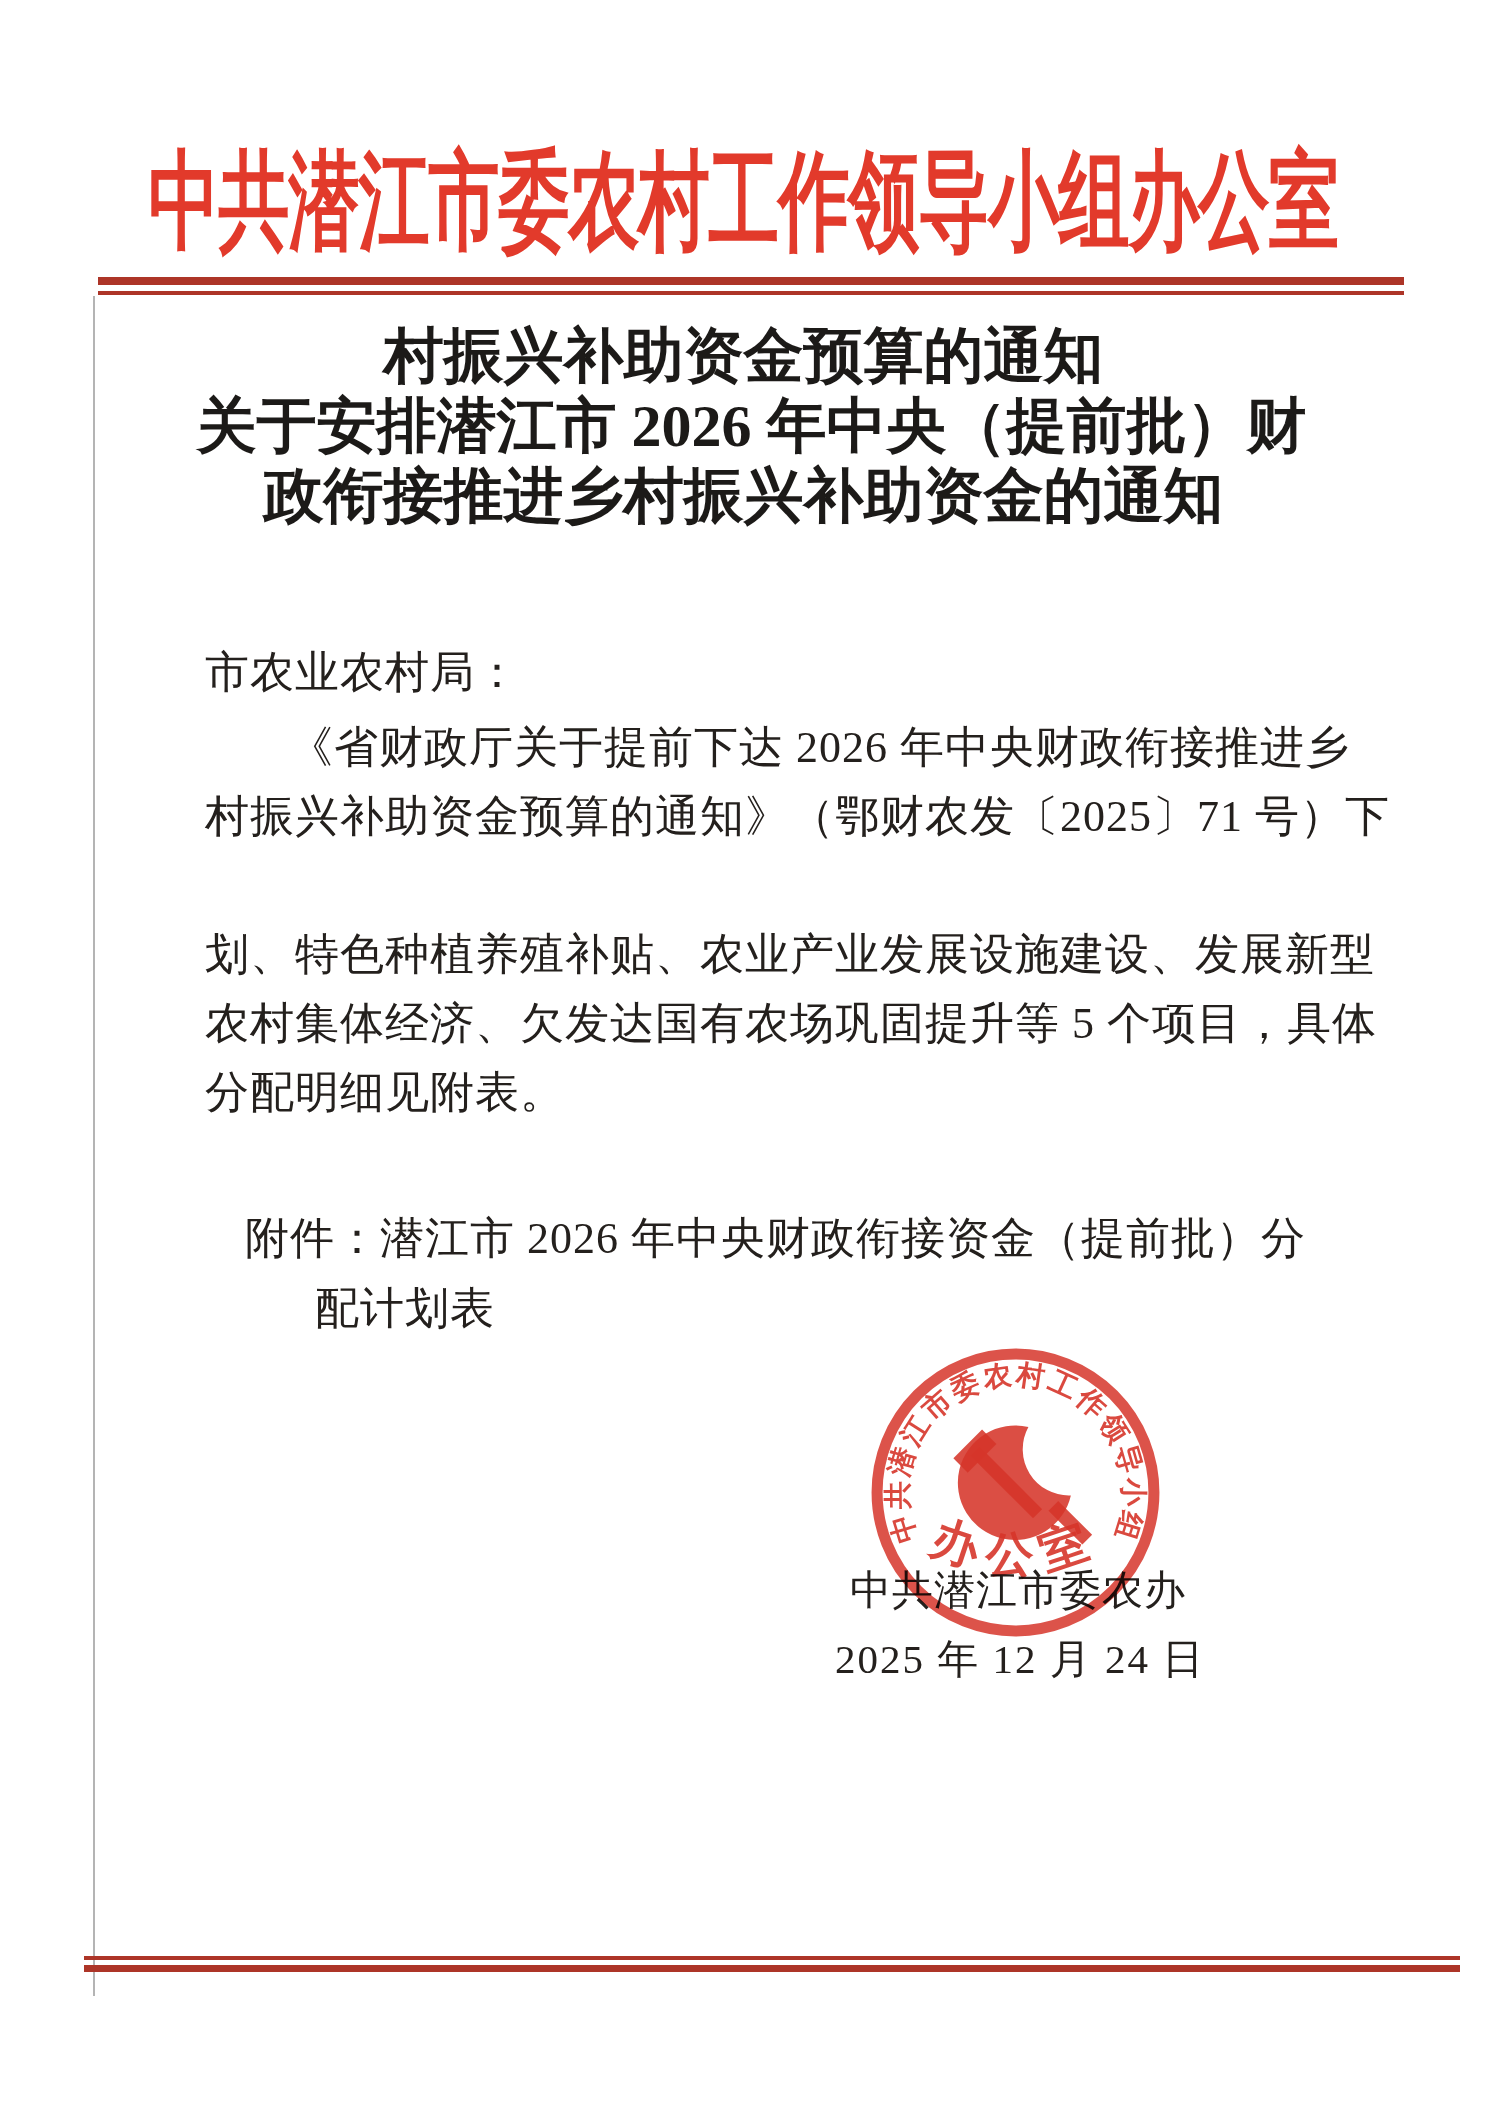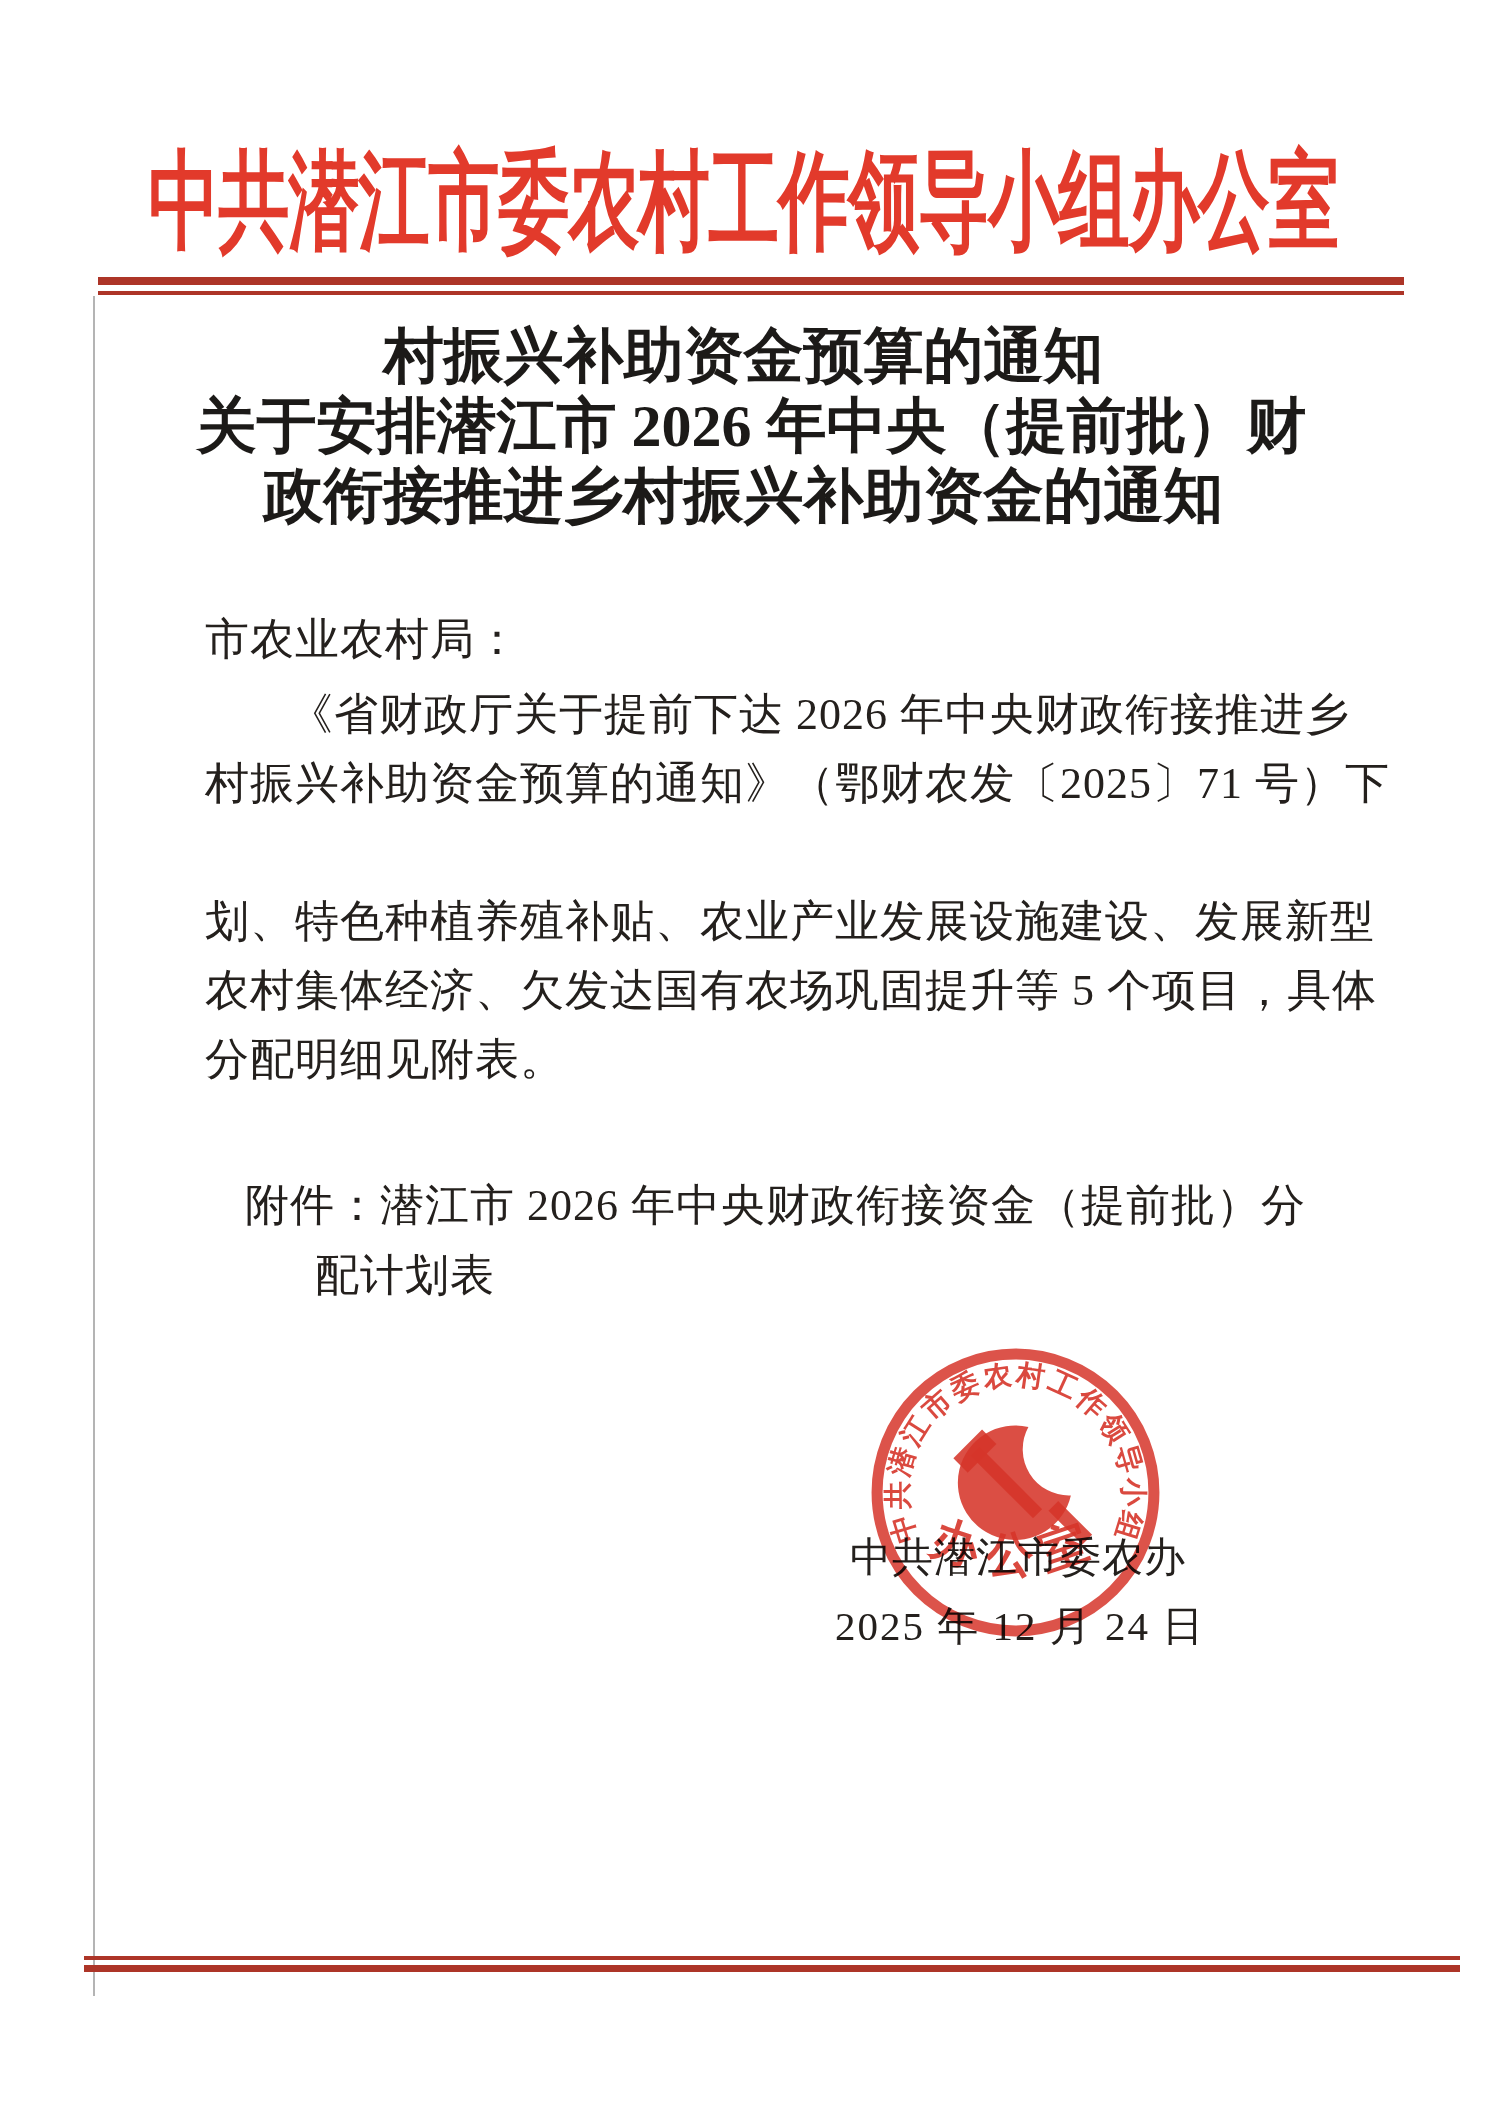--- a/index.html
+++ b/index.html
@@ -38,21 +38,21 @@
     position:absolute;left:0;width:100%;
     text-align:center;font-weight:bold;font-size:60px;
     color:#1c1a18;white-space:nowrap;
   }
   .title-l1{top:316px;}
   .title-l2{top:386px;padding-left:8px;}
   .title-l3{top:456px;}
   
   .bodyline{
     position:absolute;font-size:44px;line-height:50px;
-    white-space:nowrap;color:#24201d;letter-spacing:1px;
+    white-space:nowrap;color:#24201d;letter-spacing:1px;margin-top:33px;
   }
   .salutation{top:615px;left:205px;}
   .p0{top:690px;left:205px;padding-left:84px;}
   .p1{top:759px;left:205px;}
   .p2{top:828px;left:205px;}
   .p3{top:897px;left:205px;}
   .p4{top:966px;left:205px;}
   .p5{top:1035px;left:205px;}
   .att0{top:1181px;left:245px;}
   .att1{top:1251px;left:315px;}

